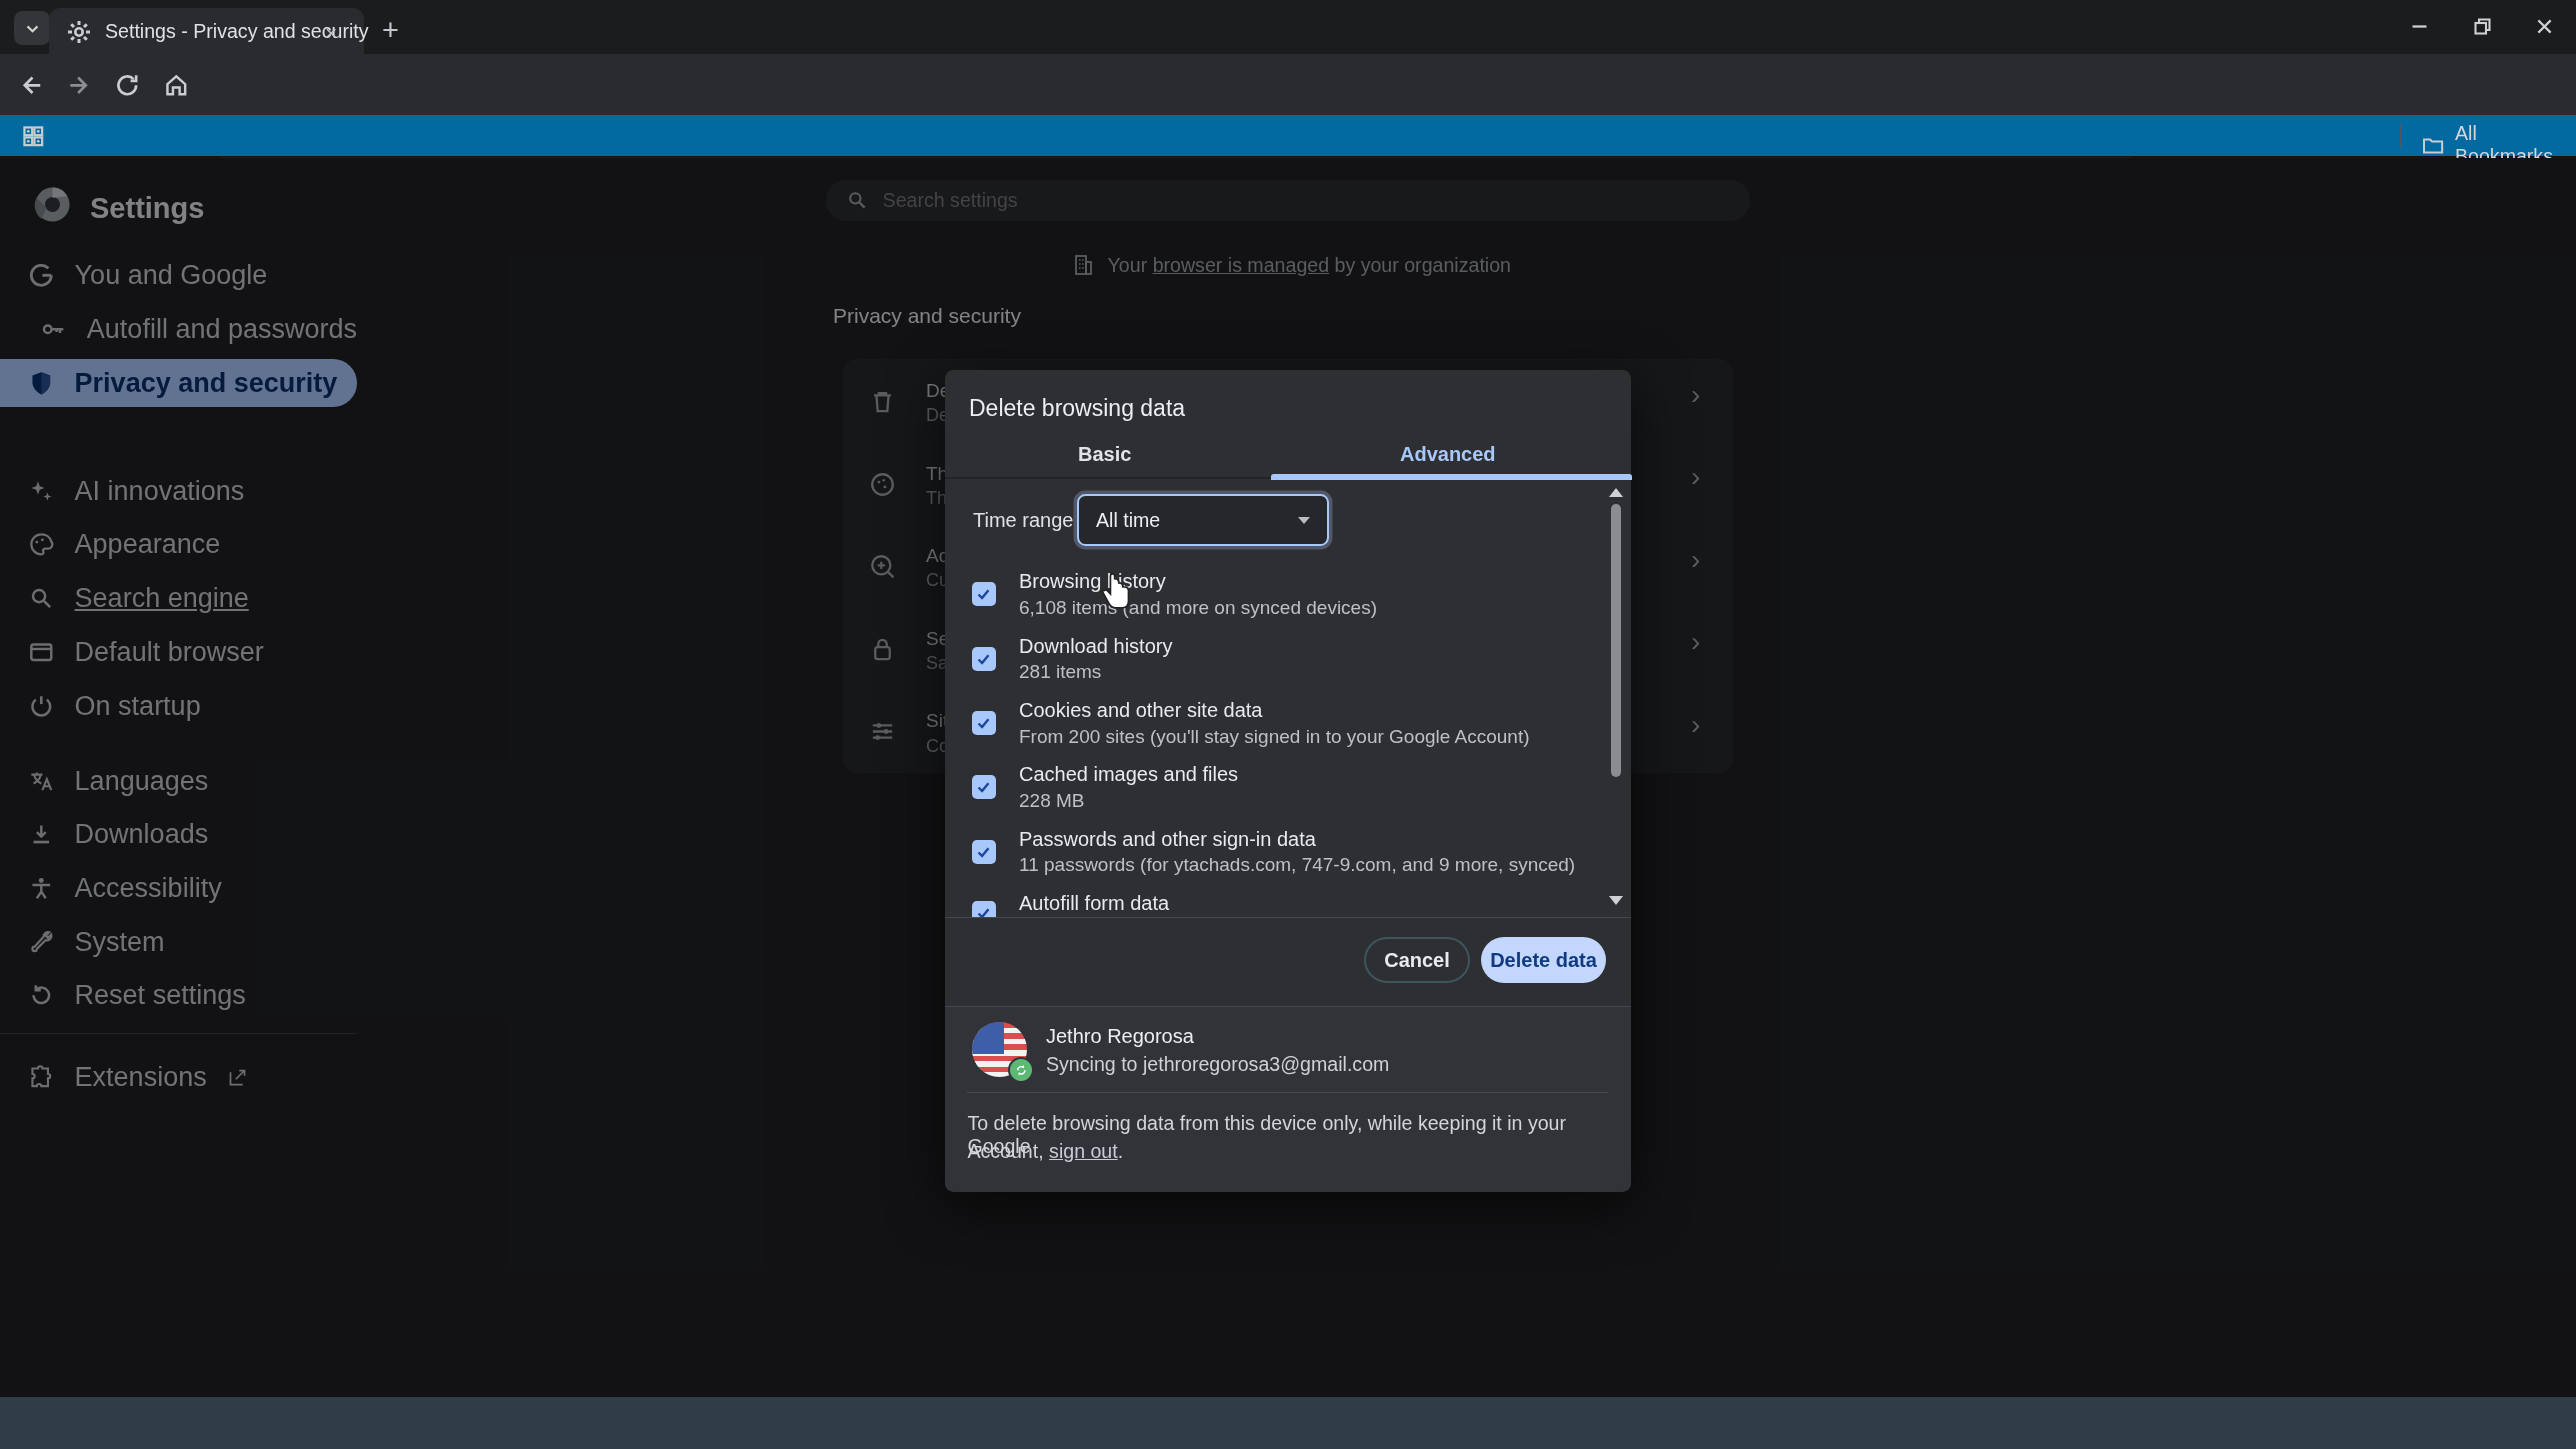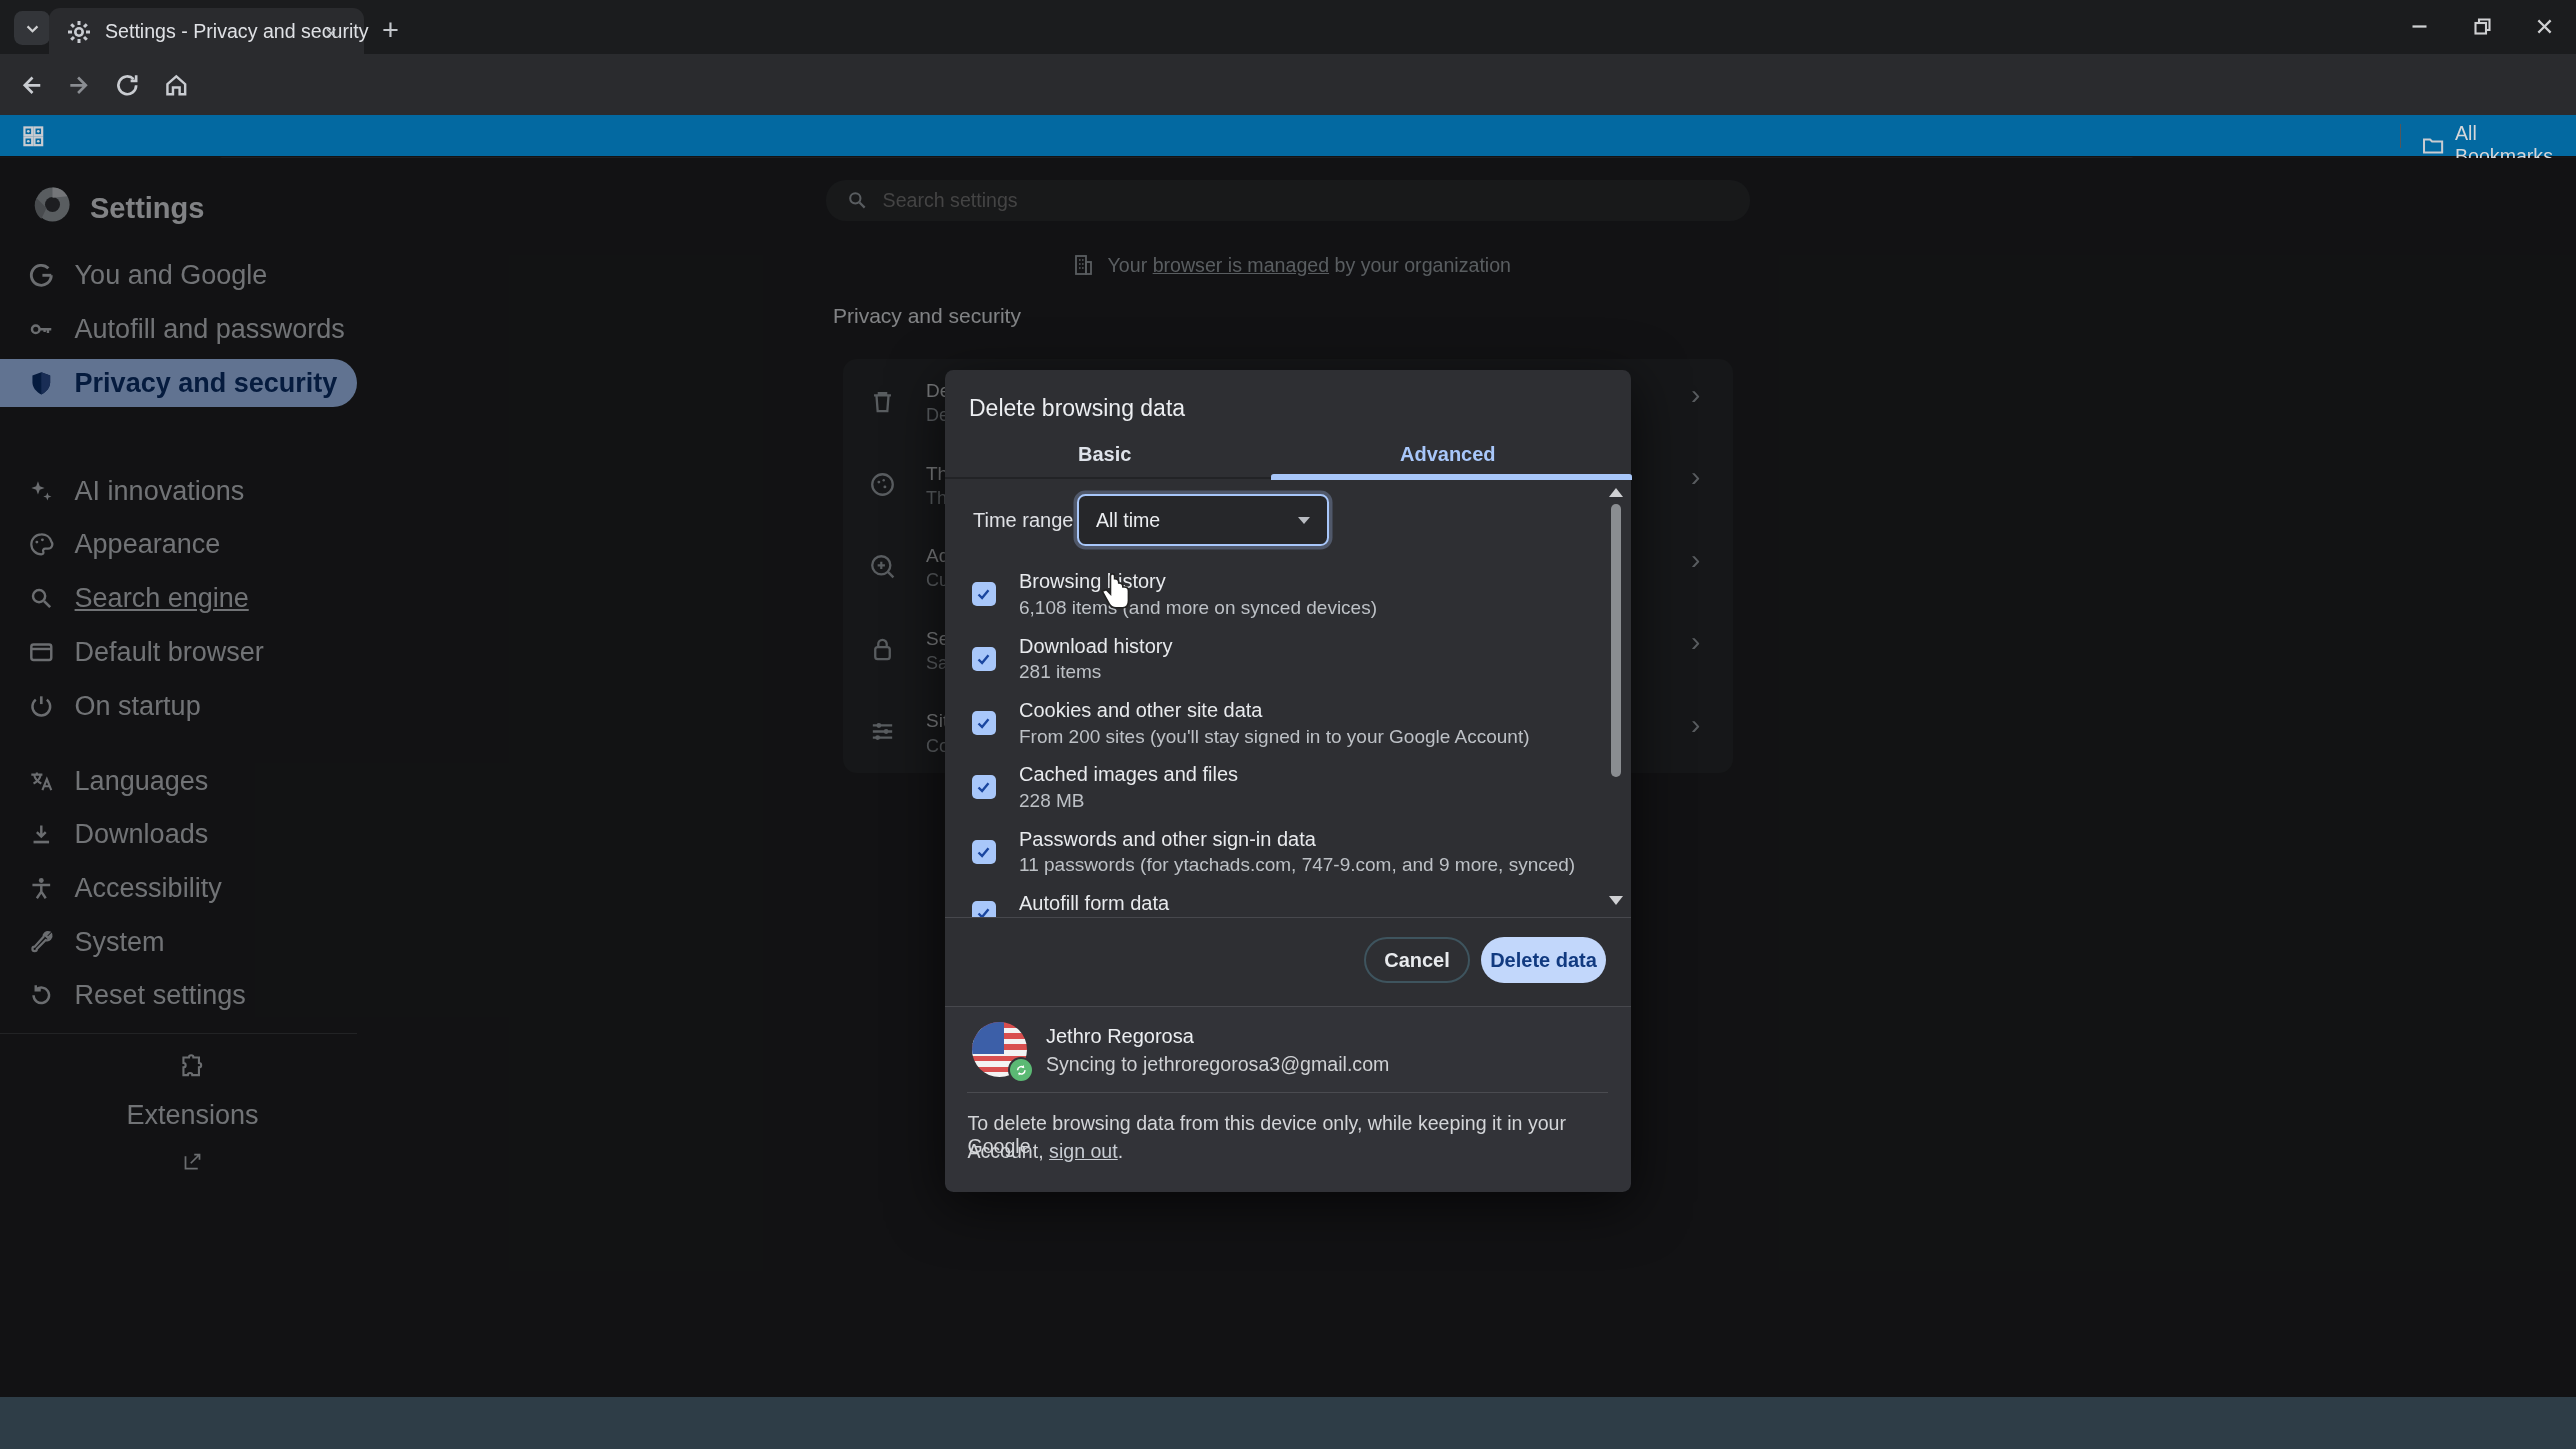--- a/index.html
+++ b/index.html
@@ -222,21 +222,21 @@
 
     <div class="abs navitem" style="top:93px;">
       <span class="navic">
           <svg width="26.6" height="26.6" viewBox="0 0 24 24">
             <path d="M21 12a9 9 0 1 1-2.6-6.3" stroke="#b9bcc2" stroke-width="2.6" fill="none"></path>
             <path d="M21 12h-8" stroke="#b9bcc2" stroke-width="2.6"></path>
           </svg>
         </span>
       <span>You and Google</span>
     </div>
-    <div class="abs navitem" style="top:147px;">
+    <div class="abs navitem" style="top:147px;justify-content:flex-end;">
       <span class="navic">
           <svg width="26.6" height="26.6" viewBox="0 0 24 24">
             <circle cx="7" cy="12" r="3.4" stroke="#b9bcc2" stroke-width="2.2" fill="none"></circle>
             <path d="M10.4 12H21M18 12v3.4M15 12v2.4" stroke="#b9bcc2" stroke-width="2.2"></path>
           </svg>
         </span>
       <span>Autofill and passwords</span>
     </div>
     <div class="abs navitem sel" style="top:201px;">
       <span class="navic">
@@ -331,21 +331,21 @@
     <div class="abs navitem" style="top:813px;">
       <span class="navic">
           <svg width="26.6" height="26.6" viewBox="0 0 24 24">
             <path d="M5 12a7 7 0 1 0 2-4.9" stroke="#b9bcc2" stroke-width="2.2" fill="none"></path>
             <path d="M7 3v4.5H11.5" stroke="#b9bcc2" stroke-width="2.2" fill="none"></path>
           </svg>
         </span>
       <span>Reset settings</span>
     </div>
     <div class="abs" style="left:0;top:875px;width:357px;height:1.4px;background:#3c3d41;"></div>
-    <div class="abs navitem" style="top:895px;flex-direction:column;">
+    <div class="abs navitem" style="top:895px;">
       <span class="navic">
           <svg width="26.6" height="26.6" viewBox="0 0 24 24">
             <path d="M9 4a2 2 0 1 1 4 0h5v5a2 2 0 1 1 0 4v7h-6a2 2 0 1 0-4 0H4v-7a2 2 0 1 0 0-4V4z" stroke="#b9bcc2" stroke-width="1.9" fill="none"></path>
           </svg>
         </span>
       <span>Extensions</span>
       <span>
           <svg width="21" height="21" viewBox="0 0 24 24">
             <path d="M5 7h-1v13h13v-1M10 14L20 4M14 4h6v6" stroke="#b9bcc2" stroke-width="2" fill="none"></path>
           </svg>

